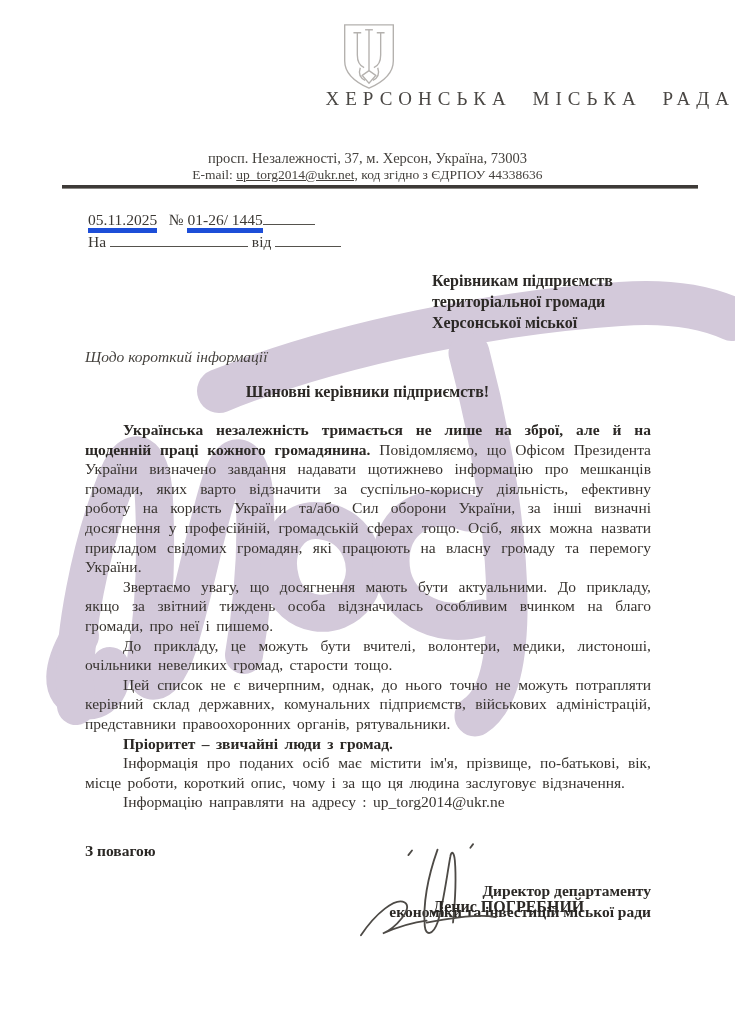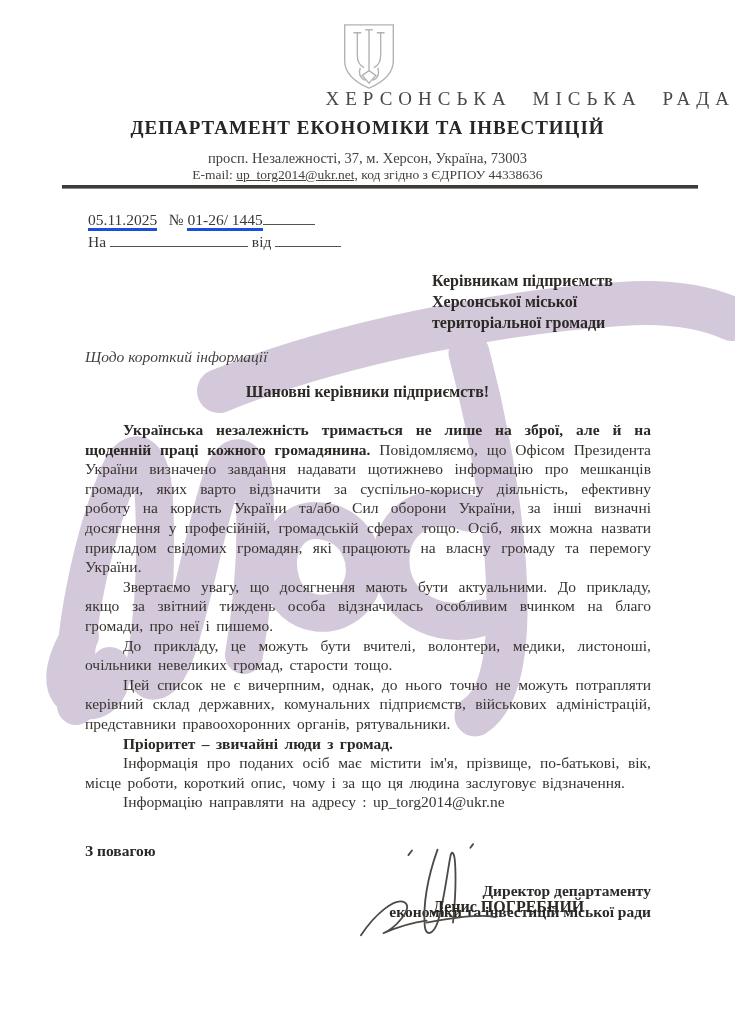--- a/index.html
+++ b/index.html
@@ -21,21 +21,21 @@
     font-size:19px;font-weight:700;letter-spacing:1px;color:#282522;}
   .addr-line{position:absolute;top:150px;left:0;width:100%;text-align:center;
     font-size:14.5px;color:#45423e;}
   .email-line{position:absolute;top:167px;left:0;width:100%;text-align:center;
     font-size:13.5px;color:#45423e;}
   .email-link{text-decoration:underline;}
   .rule{position:absolute;top:185px;left:62px;width:636px;height:3px;background:#3d3a37;
     border-bottom:1px solid #8a8884;}
 
   .ref{position:absolute;top:209px;left:88px;font-size:15.5px;color:#3b3834;line-height:22px;}
-  .u{border-bottom:3px solid #1d4ed8;}
+  .u{border-bottom:5px solid #1d4ed8;}
   .blank{display:inline-block;border-bottom:1px solid #55524d;height:14px;vertical-align:baseline;}
 
   .addressee{position:absolute;top:270px;left:432px;font-size:16px;font-weight:700;
     line-height:21px;color:#2b2825;}
 
   .subject{position:absolute;top:348px;left:85px;font-size:15.5px;font-style:italic;color:#45423e;}
   .salutation{position:absolute;top:383px;left:85px;width:565px;text-align:center;
     font-size:16px;font-weight:700;color:#2b2825;}
 
   .body-text{position:absolute;top:420px;left:85px;width:566px;
@@ -75,21 +75,20 @@
         <path d="M35 8 H43"></path>
         <path d="M27 11 V34 Q27 44 34 47"></path>
         <path d="M51 11 V34 Q51 44 44 47"></path>
         <path d="M23 11 H31 M47 11 H55"></path>
         <path d="M39 50 L32 55 L39 63 L46 55 Z"></path>
         <path d="M30 47 Q27 56 35 60 M48 47 Q51 56 43 60"></path>
       </g>
     </svg>
 
     <div class="org-name">ХЕРСОНСЬКА МІСЬКА РАДА</div>
-    <div class="dept-name">ДЕПАРТАМЕНТ ЕКОНОМІКИ ТА ІНВЕСТИЦІЙ</div>
     <div class="addr-line">просп. Незалежності, 37,  м. Херсон, Україна, 73003</div>
     <div class="email-line">
       <span>E-mail:</span>
       <span class="email-link">up_torg2014@ukr.net,</span>
       <span> код згідно з ЄДРПОУ 44338636</span>
     </div>
     <div class="rule"></div>
 
     <div class="ref">
       <div>
@@ -100,22 +99,22 @@
       <div>
         <span>На</span>
         <span class="blank" style="width:138px"></span>
         <span>від</span>
         <span class="blank" style="width:66px"></span>
       </div>
     </div>
 
     <div class="addressee">
       <div>Керівникам підприємств</div>
+      <div>територіальної громади</div>
       <div>Херсонської міської</div>
-      <div>територіальної громади</div>
     </div>
 
     <div class="subject">Щодо короткий інформації</div>
     <div class="salutation">Шановні керівники підприємств!</div>
 
     <div class="body-text">
       <p><span class="seg-lead">Українська незалежність тримається не лише на зброї, але й на щоденній праці кожного громадянина.</span><span> Повідомляємо, що Офісом Президента України визначено завдання надавати щотижнево інформацію про мешканців громади, яких варто відзначити за суспільно-корисну діяльність, ефективну роботу на користь України та/або Сил оборони України, за інші визначні досягнення у професійній, громадській сферах тощо. Осіб, яких можна назвати прикладом свідомих громадян, які працюють на власну громаду та перемогу України.</span></p>
       <p><span class="seg-lead"></span><span>Звертаємо увагу, що досягнення мають бути актуальними. До прикладу, якщо за звітний тиждень особа відзначилась особливим вчинком на благо громади, про неї і пишемо.</span></p>
       <p><span class="seg-lead"></span><span>До прикладу, це можуть бути вчителі, волонтери, медики, листоноші, очільники невеликих громад, старости тощо.</span></p>
       <p><span class="seg-lead"></span><span>Цей список не є вичерпним, однак, до нього точно не можуть потрапляти керівний склад державних, комунальних підприємств, військових адміністрацій, представники правоохоронних органів, рятувальники.</span></p>

